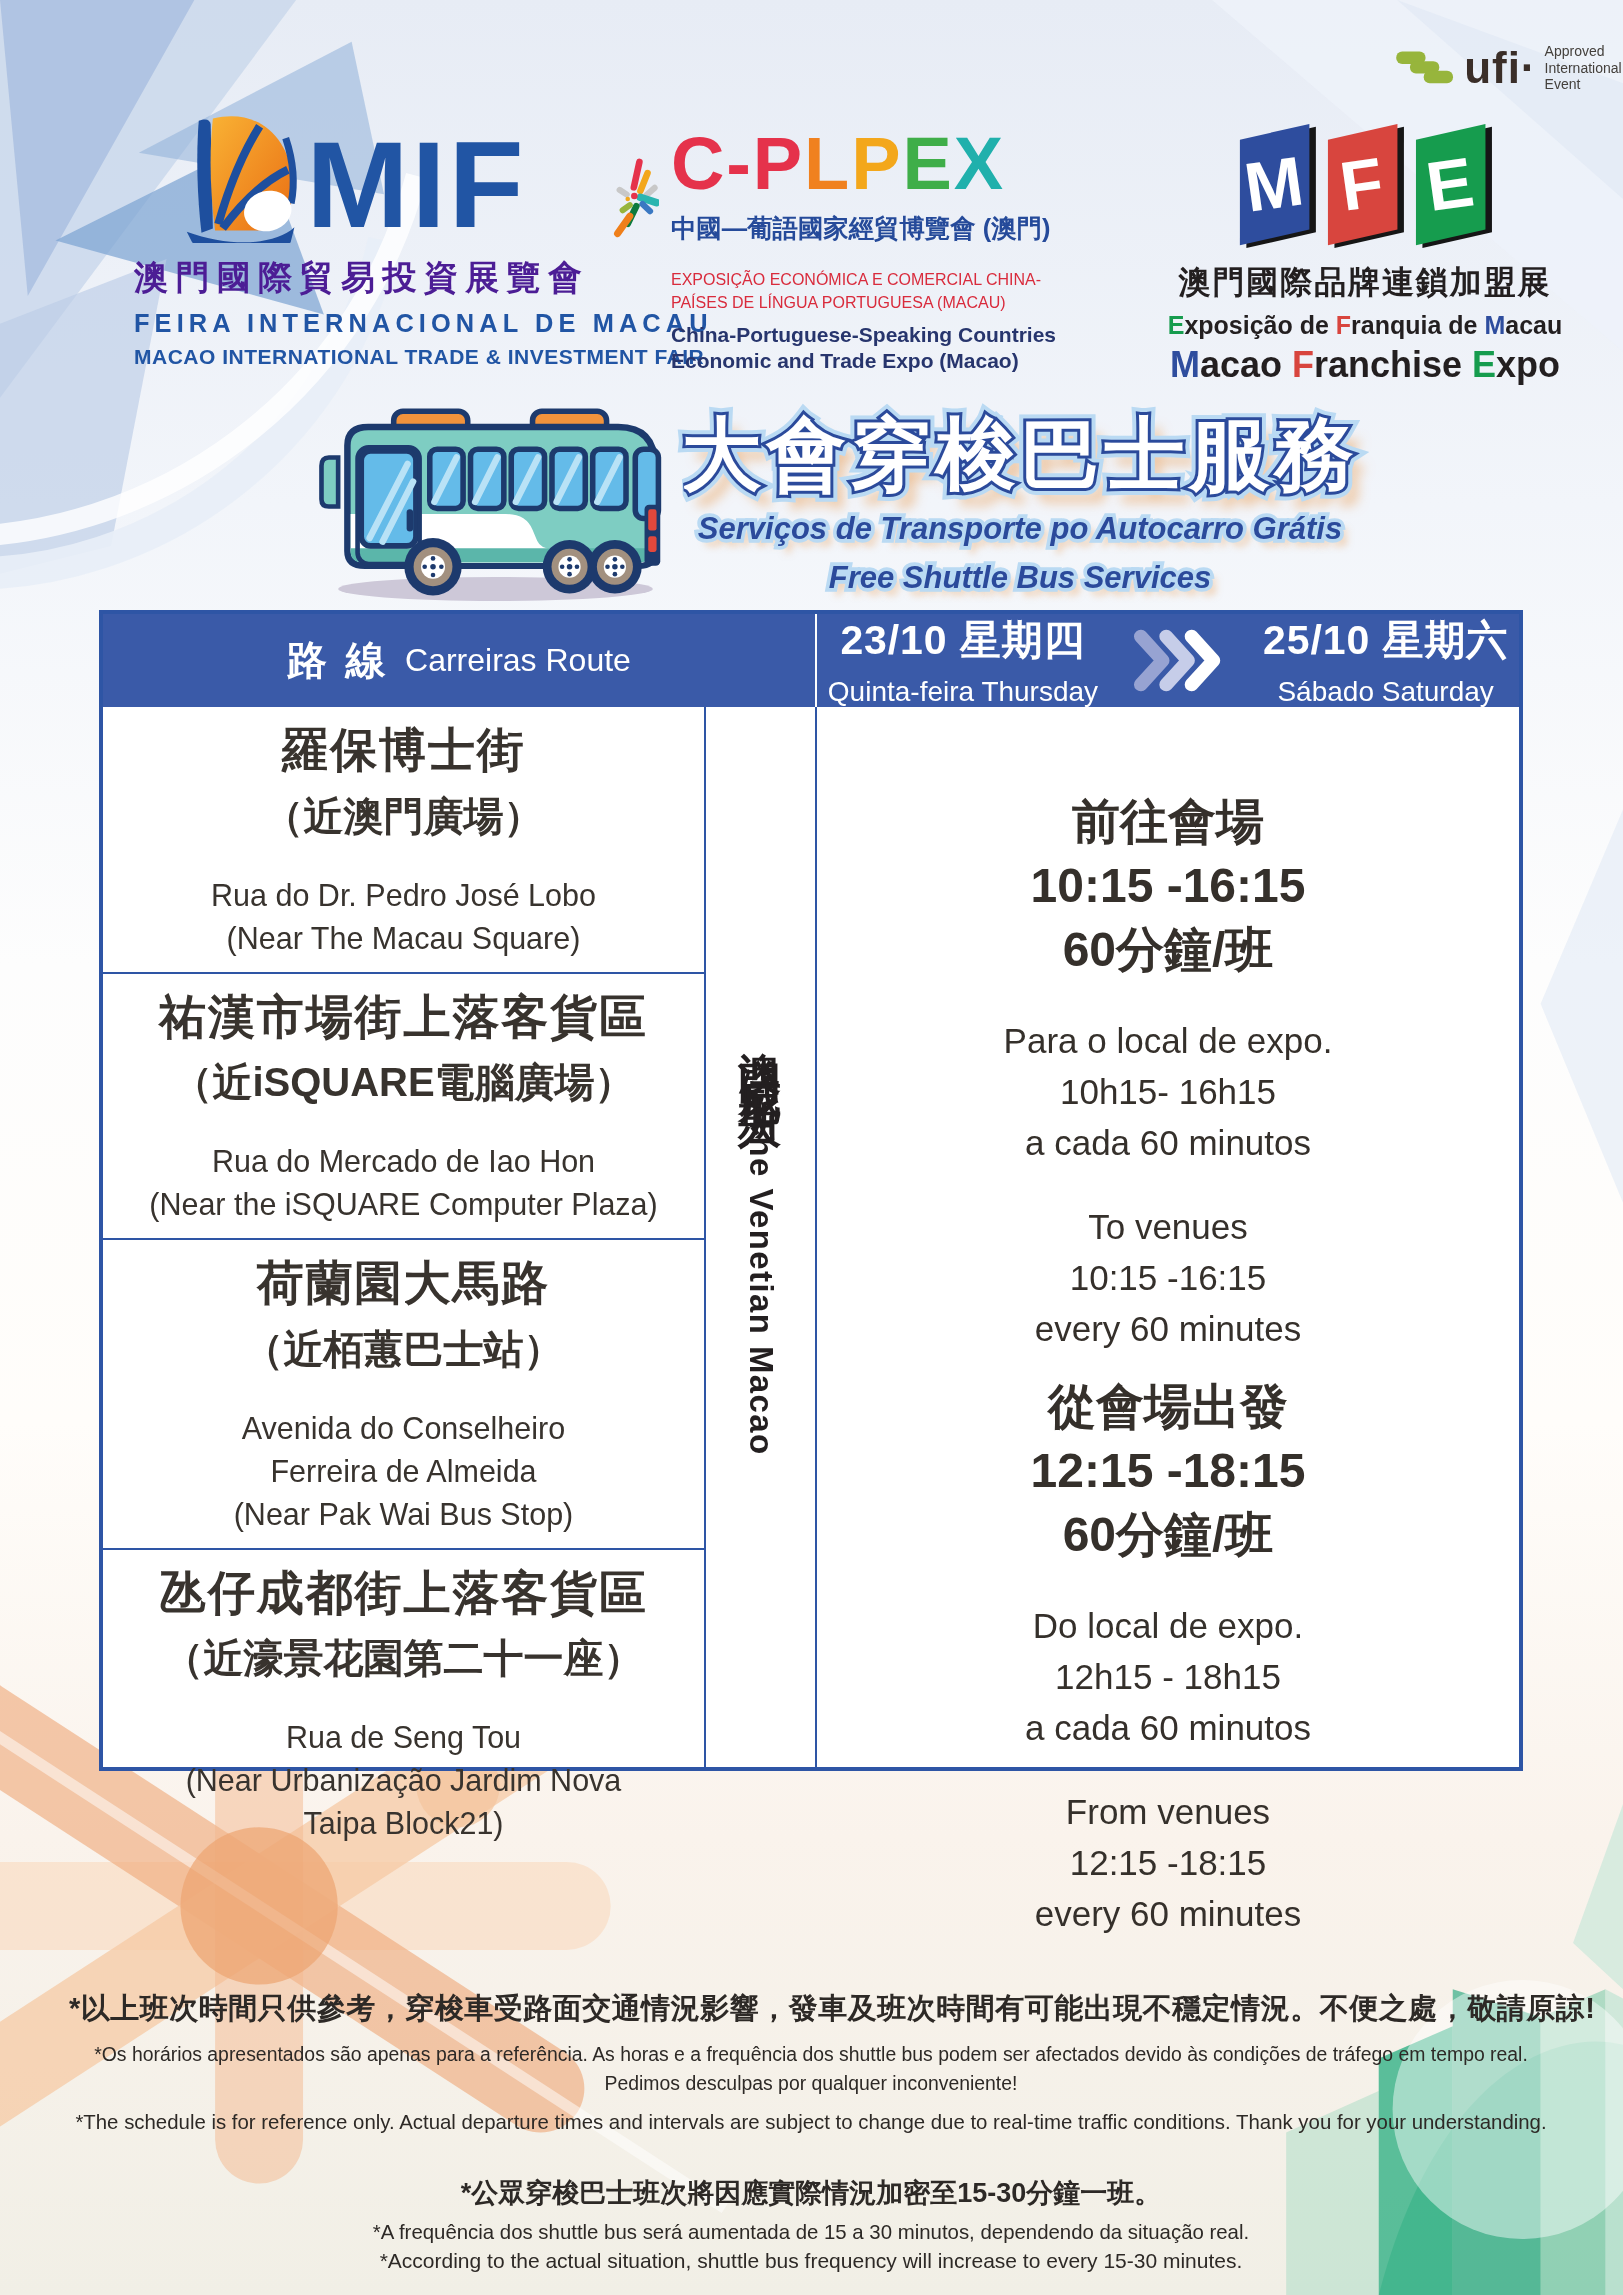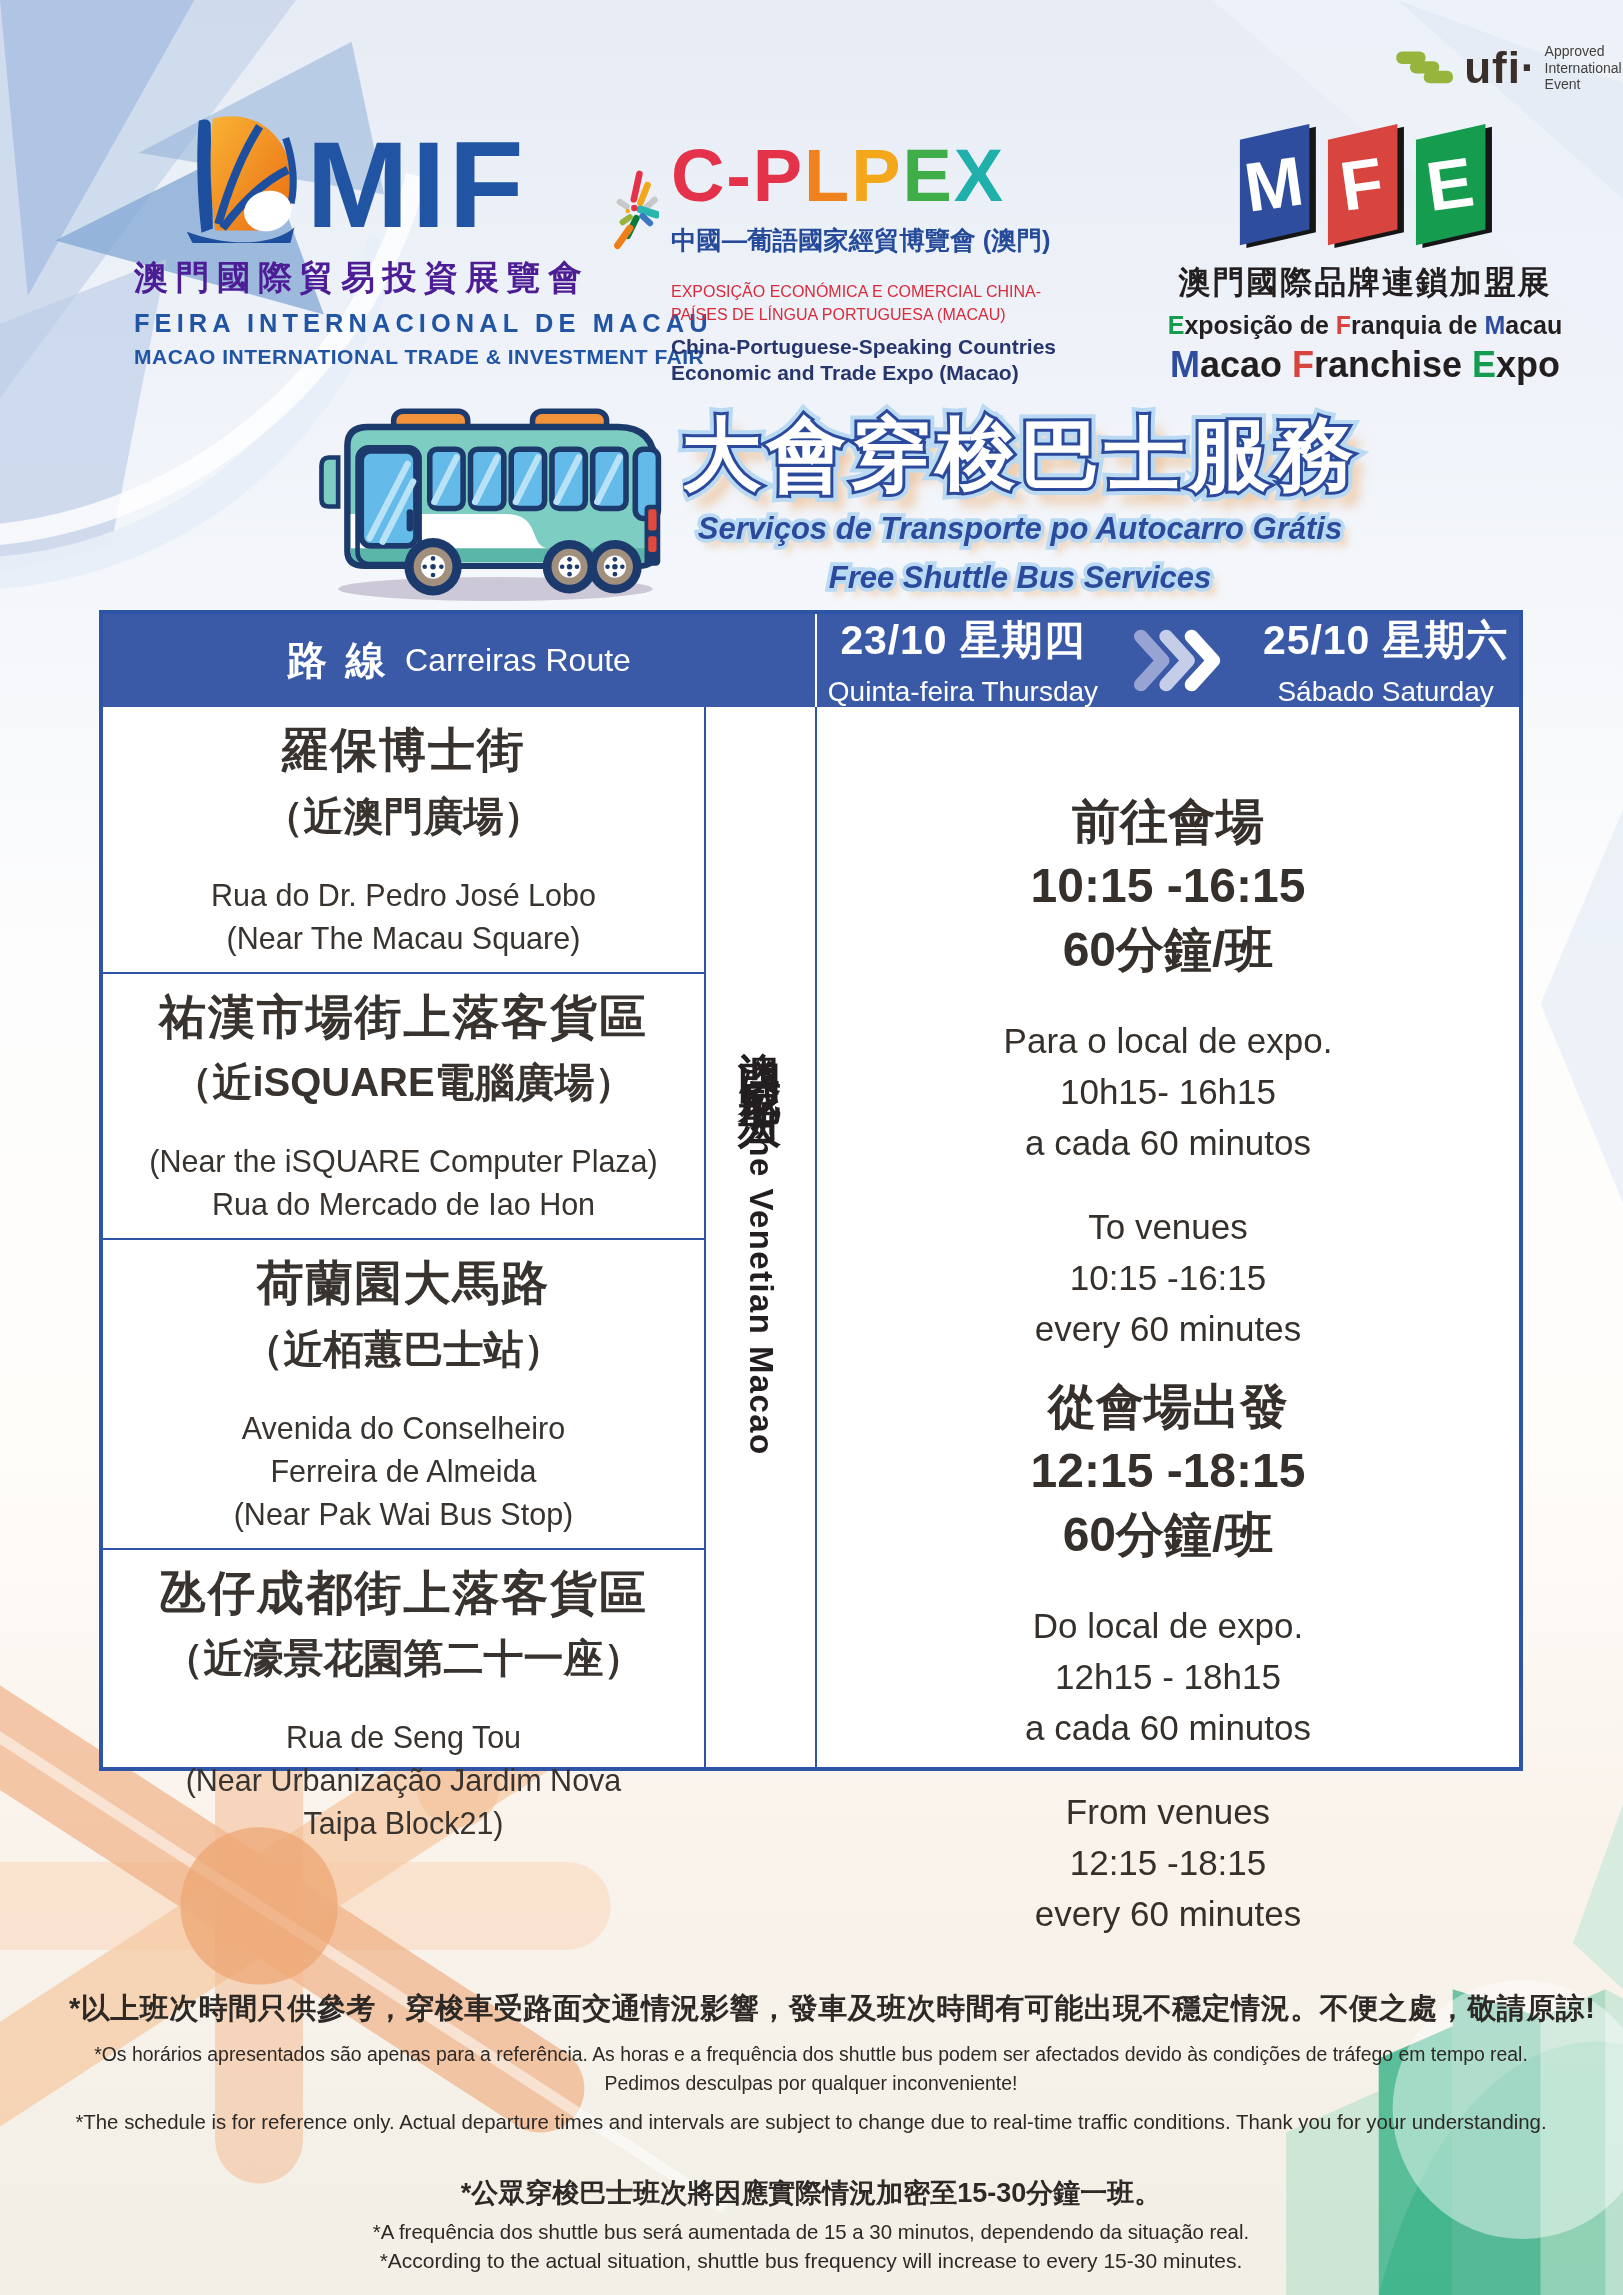--- a/index.html
+++ b/index.html
@@ -12,21 +12,21 @@
   .ufi-text{font-size:44px;font-weight:700;color:#3a2e28;letter-spacing:0.9px;line-height:42px;}
   .ufi-lines{font-size:14px;color:#44403c;line-height:16.7px;}
 
   .mif{position:absolute;left:134px;top:104px;width:435px;text-align:center;}
   .mif-row{display:flex;align-items:flex-end;justify-content:center;gap:4.6px;}
   .mif-acronym{font-size:123px;font-weight:800;color:#2155a4;line-height:116px;letter-spacing:2.8px;}
   .mif-zh{margin-top:12px;font-size:34px;font-weight:700;color:#4c1d95;letter-spacing:7.4px;white-space:nowrap;}
   .mif-pt{margin-top:8.3px;font-size:25.4px;font-weight:700;color:#2155a4;letter-spacing:5.1px;white-space:nowrap;}
   .mif-en{margin-top:6.5px;font-size:21px;font-weight:700;color:#2155a4;letter-spacing:0.5px;white-space:nowrap;}
 
-  .cplpex{position:absolute;left:612px;top:136px;width:444px;display:flex;gap:12px;}
+  .cplpex{position:absolute;left:612px;top:124px;width:444px;display:flex;gap:12px;}
   .cplpex-col{display:flex;flex-direction:column;}
   .cplpex-acronym{font-size:74px;font-weight:800;letter-spacing:1.9px;line-height:79px;white-space:nowrap;}
   .cp-red{color:#e5324b;} .cp-orange{color:#f0811f;} .cp-yellow{color:#f3a71b;}
   .cp-green{color:#3fae49;} .cp-teal{color:#20b0ac;}
   .cplpex-zh{margin-top:9.3px;font-size:25.4px;font-weight:700;color:#254a9a;white-space:nowrap;}
   .cplpex-pt{margin-top:22px;font-size:16px;font-weight:400;color:#d92b3c;line-height:23px;white-space:nowrap;}
   .cplpex-en{margin-top:7.4px;font-size:21px;font-weight:700;color:#27356d;line-height:26px;white-space:nowrap;}
 
   .mfe{position:absolute;left:1166px;top:121px;width:398px;text-align:center;}
   .mfe-zh{margin-top:8.3px;font-size:32px;font-weight:700;color:#231f20;letter-spacing:1.9px;white-space:nowrap;}
@@ -350,22 +350,22 @@
           <div class="route-note">（近澳門廣場）</div>
           <div class="route-latin">
             <div>Rua do Dr. Pedro José Lobo</div>
             <div>(Near The Macau Square)</div>
           </div>
         </div>
         <div class="route-row" style="flex:661">
           <div class="route-zh">祐漢市場街上落客貨區</div>
           <div class="route-note">（近iSQUARE電腦廣場）</div>
           <div class="route-latin">
+            <div>Rua do Mercado de Iao Hon</div>
             <div>(Near the iSQUARE Computer Plaza)</div>
-            <div>Rua do Mercado de Iao Hon</div>
           </div>
         </div>
         <div class="route-row" style="flex:702">
           <div class="route-zh">荷蘭園大馬路</div>
           <div class="route-note">（近栢蕙巴士站）</div>
           <div class="route-latin">
             <div>Avenida do Conselheiro</div>
             <div>Ferreira de Almeida</div>
             <div>(Near Pak Wai Bus Stop)</div>
           </div>

